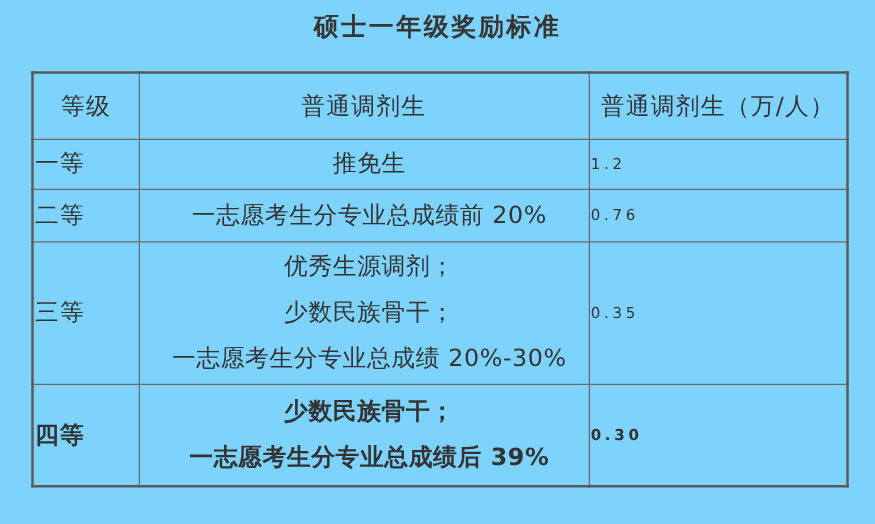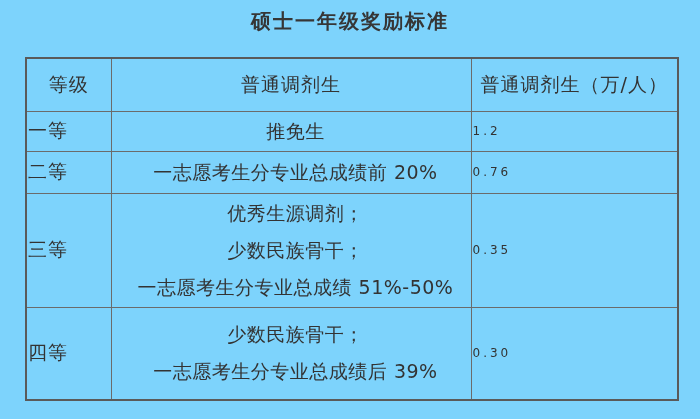--- a/index.html
+++ b/index.html
@@ -44,21 +44,21 @@
     overflow: hidden;
     vertical-align: middle;
   }
   col.c1 { width: 85px; }
   col.c2 { width: 360px; }
   col.c3 { width: 207px; }
   thead tr { height: 53px; }
   tbody tr:nth-child(1) { height: 40px; }
   tbody tr:nth-child(2) { height: 42px; }
   tbody tr:nth-child(3) { height: 112px; }
-  tbody tr:nth-child(4) { height: 93px; }
+  tbody tr:nth-child(4) { height: 82px; font-weight: bold; }
   th.header-cell {
     font-weight: 400;
     text-align: center;
     letter-spacing: 1px;
   }
   td.grade-cell {
     letter-spacing: 1px;
   }
   td.criteria-cell {
     text-align: center;
@@ -107,21 +107,21 @@
           <td class="criteria-cell">
             <div class="criteria-line">一志愿考生分专业总成绩前 20%</div>
           </td>
           <td class="reward-cell">0.76</td>
         </tr>
         <tr>
           <td class="grade-cell">三等</td>
           <td class="criteria-cell">
             <div class="criteria-line">优秀生源调剂；</div>
             <div class="criteria-line">少数民族骨干；</div>
-            <div class="criteria-line">一志愿考生分专业总成绩 51%-50%</div>
+            <div class="criteria-line">一志愿考生分专业总成绩 20%-30%</div>
           </td>
           <td class="reward-cell">0.35</td>
         </tr>
         <tr>
           <td class="grade-cell">四等</td>
           <td class="criteria-cell">
             <div class="criteria-line">少数民族骨干；</div>
             <div class="criteria-line">一志愿考生分专业总成绩后 39%</div>
           </td>
           <td class="reward-cell">0.30</td>

